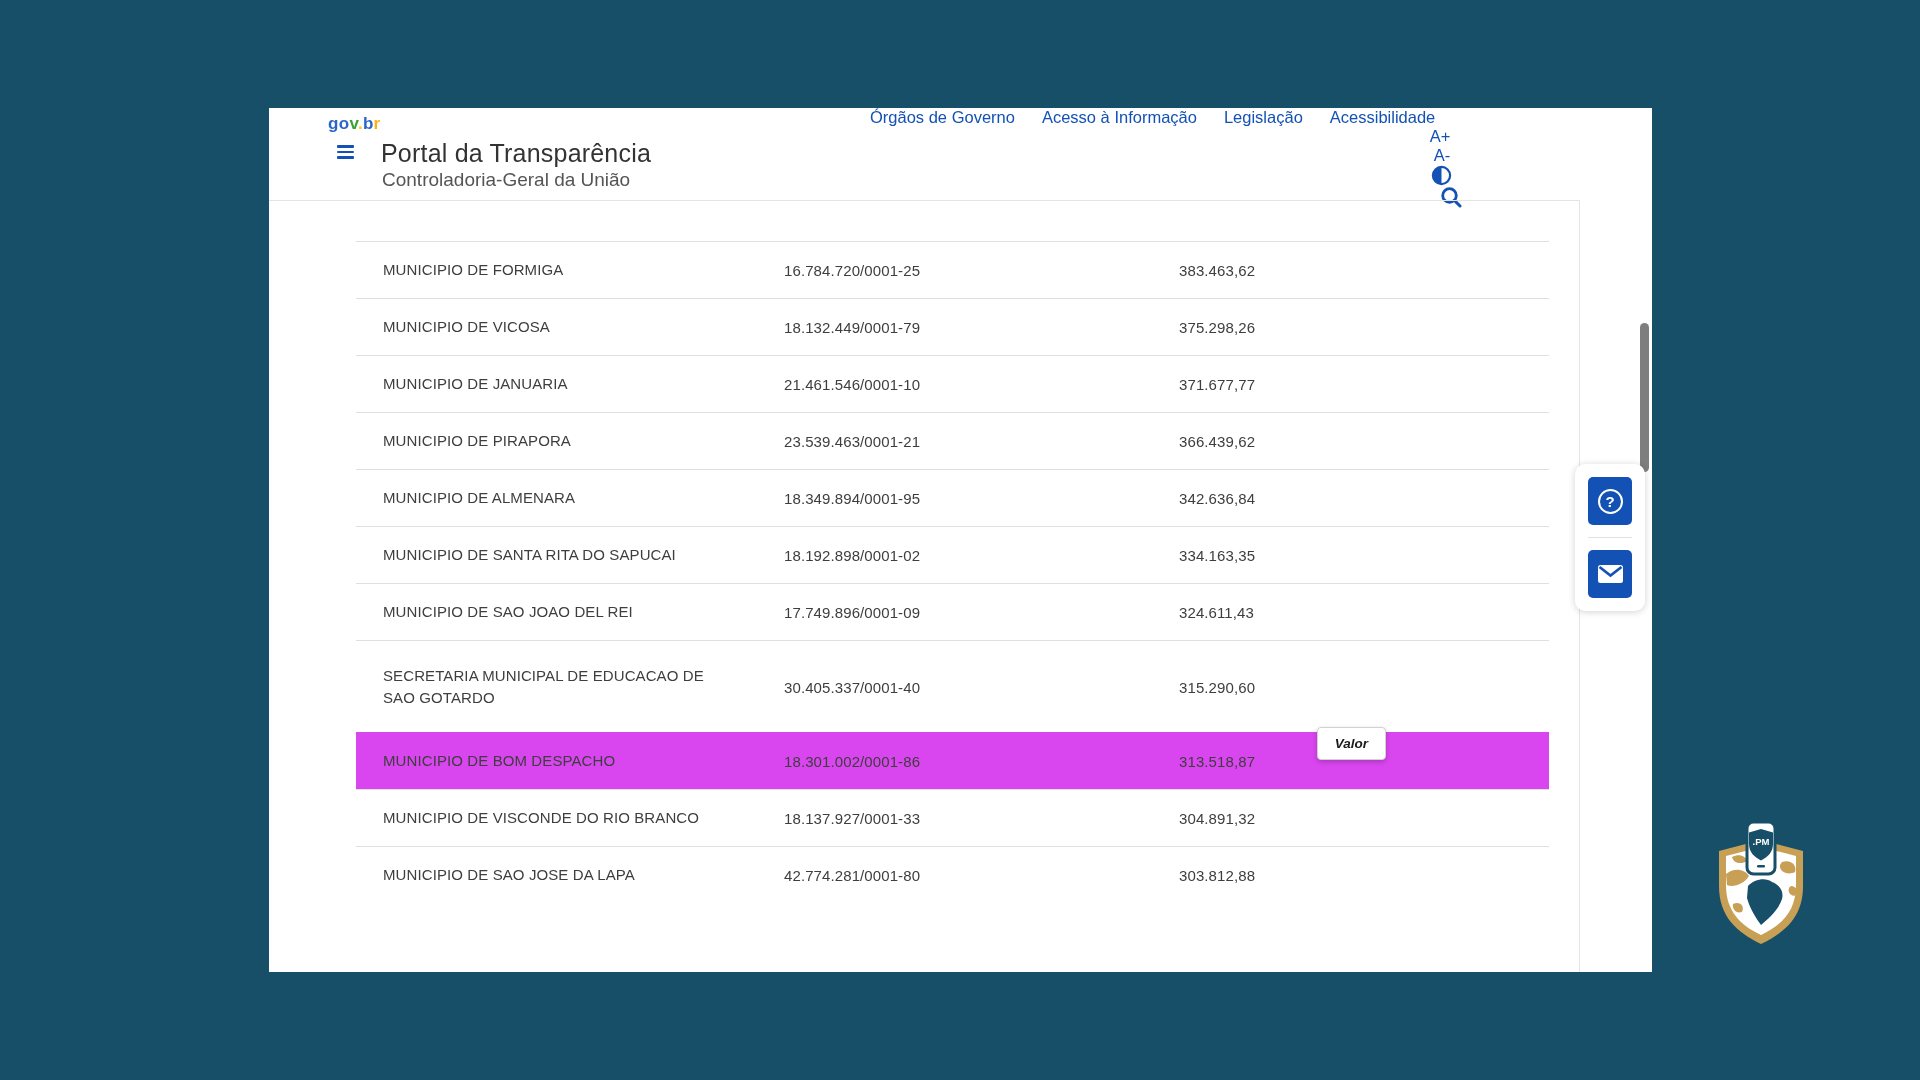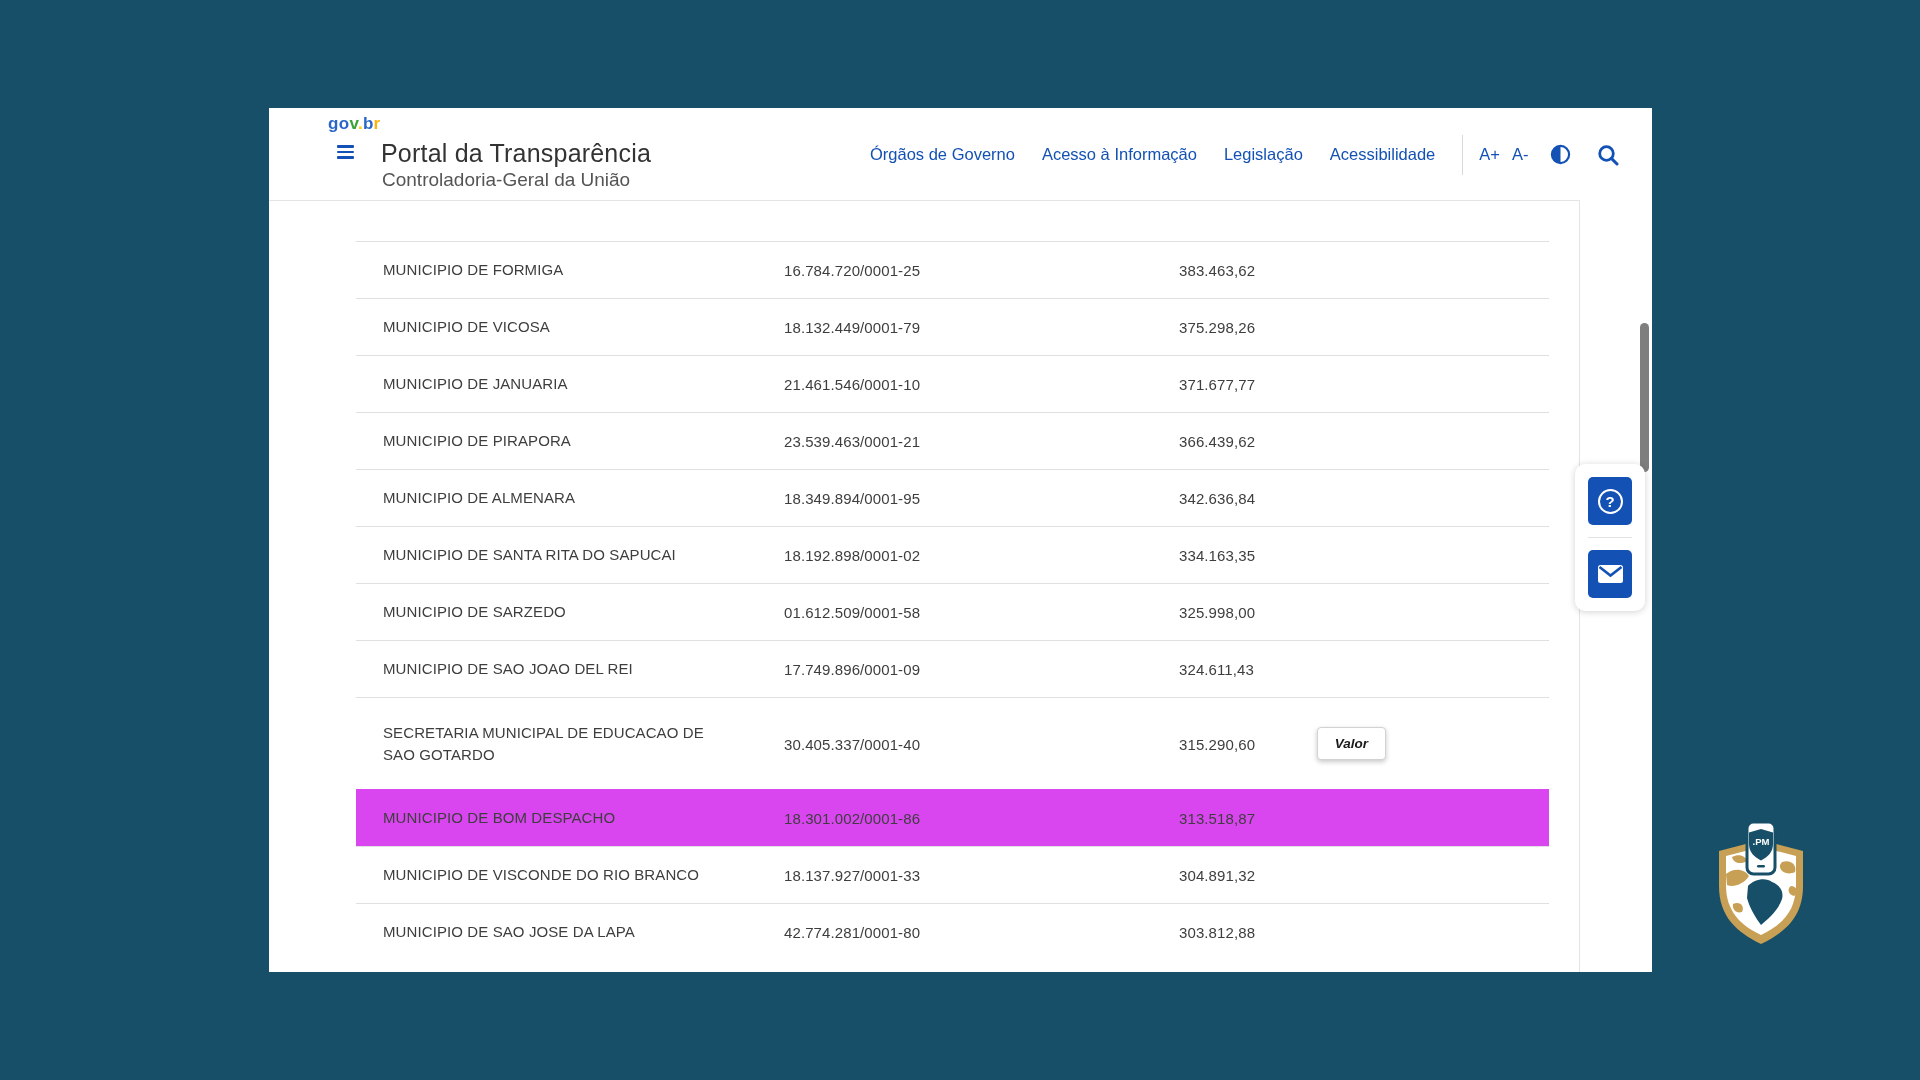--- a/index.html
+++ b/index.html
@@ -12,21 +12,21 @@
   
   .header { position:absolute; left:0; top:0; width:100%; height:121px; background:#fff; }
   .header-line { position:absolute; left:0; top:92px; width:1311px; height:1px; background:#e4e4e4; }
   .gov-logo { position:absolute; left:59px; top:6px; font-size:17px; font-weight:bold; letter-spacing:.3px; }
   .hamburger { position:absolute; left:68px; top:37px; width:17px; height:14px;
                display:flex; flex-direction:column; justify-content:space-between; cursor:pointer; }
   .hamburger span { display:block; width:100%; height:2.6px; background:#1351b4; border-radius:1px; }
   .title { position:absolute; left:112px; top:31px; font-size:25px; font-weight:400; color:#333; letter-spacing:.2px; }
   .subtitle { position:absolute; left:113px; top:61px; font-size:19px; color:#555; }
 
-  .nav { position:absolute; left:601px; top:0; height:93px; display:flex; align-items:center; }
+  .nav { position:absolute; left:601px; top:0; height:93px; display:flex; align-items:flex-end;flex-direction:column; }
   .nav a { color:#1351b4; text-decoration:none; font-size:16.5px; white-space:nowrap; cursor:pointer; }
   .nav .nav-link { margin-right:27px; }
   .nav-divider { width:1px; height:40px; background:#d9d9d9; margin:0 16px 0 0; }
   .font-btn { font-size:15.5px; margin-right:12px; }
   .icon-btn { display:inline-flex; align-items:center; justify-content:center; cursor:pointer; }
   .contrast { margin:0 10px 0 10px; }
   .search { margin-left:16px; }
 
   
   .table { position:absolute; left:87px; top:110px; width:1193px;margin-top:23px; }
@@ -131,25 +131,20 @@
         <span class="cell name">MUNICIPIO DE ALMENARA</span>
         <span class="cell cnpj">18.349.894/0001-95</span>
         <span class="cell value">342.636,84</span>
       </div>
       <div class="row">
         <span class="cell name">MUNICIPIO DE SANTA RITA DO SAPUCAI</span>
         <span class="cell cnpj">18.192.898/0001-02</span>
         <span class="cell value">334.163,35</span>
       </div>
       <div class="row">
-        <span class="cell name">MUNICIPIO DE SARZEDO</span>
-        <span class="cell cnpj">01.612.509/0001-58</span>
-        <span class="cell value">325.998,00</span>
-      </div>
-      <div class="row">
         <span class="cell name">MUNICIPIO DE SAO JOAO DEL REI</span>
         <span class="cell cnpj">17.749.896/0001-09</span>
         <span class="cell value">324.611,43</span>
       </div>
       <div class="row tall">
         <span class="cell name">SECRETARIA MUNICIPAL DE EDUCACAO DE SAO GOTARDO</span>
         <span class="cell cnpj">30.405.337/0001-40</span>
         <span class="cell value">315.290,60</span>
       </div>
       <div class="row highlight no-top">

